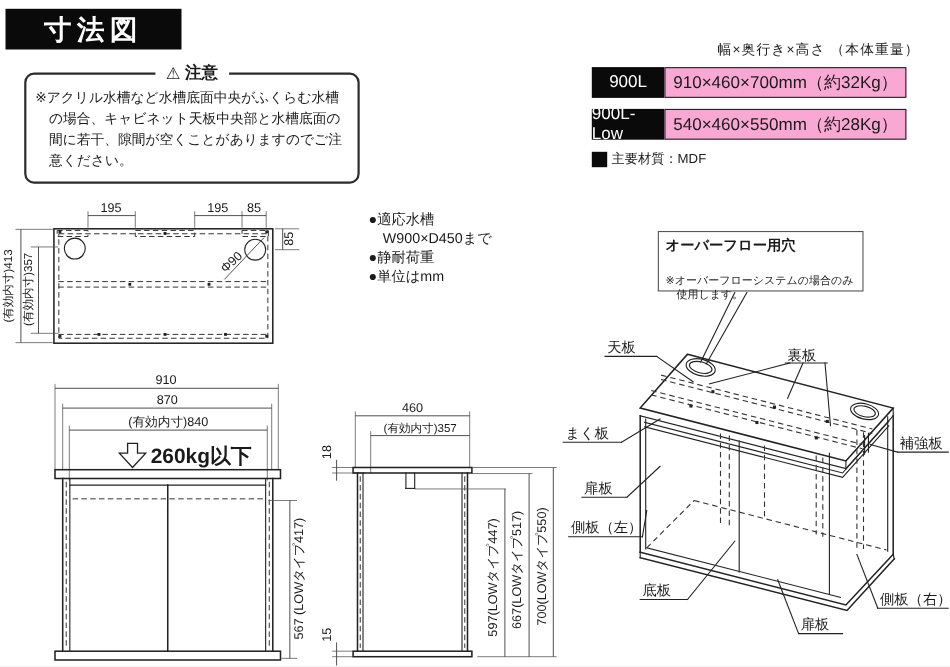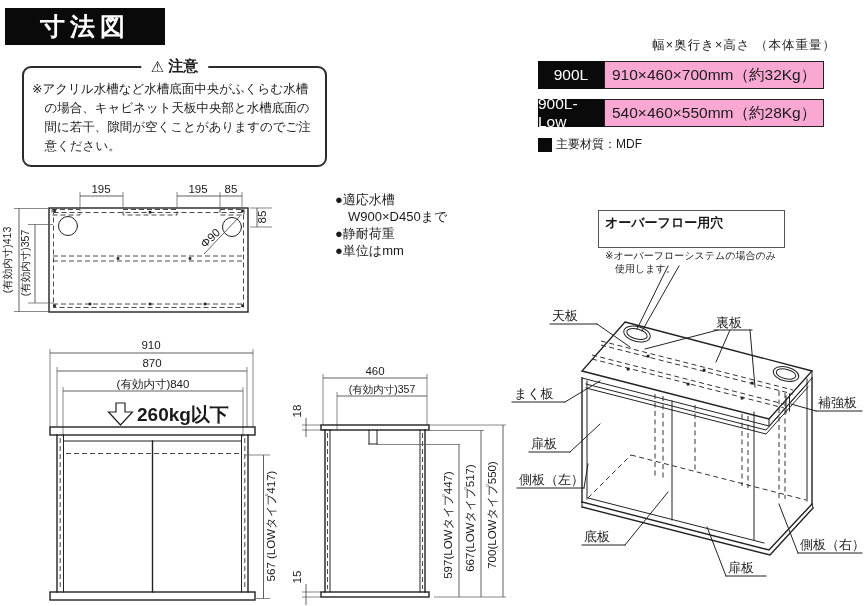--- a/index.html
+++ b/index.html
@@ -50,21 +50,21 @@
   }
   .value-cell{
     width:211px;border:1.5px solid #222;background:#f9a8d4;display:flex;
     align-items:center;padding-left:7px;font-size:15.5px;white-space:nowrap;
   }
   .material{display:flex;align-items:center;margin-top:9px;font-size:12px;}
   .material-square{width:14px;height:14px;background:#0a0a0a;margin-right:4px;}
   .bullets{position:absolute;left:299px;top:191px;font-size:13px;line-height:17px;white-space:nowrap;margin-left:36px;}
   .bullets .ind{padding-left:13px;}
   .callout{
-    position:absolute;left:598px;top:210px;width:187px;height:38px;
+    position:absolute;left:598px;top:210px;width:187px;height:55px;
     border:1.5px solid #555;background:#fff;padding:3px 6px;box-sizing:border-box;
   }
   .callout-title{font-size:13px;font-weight:bold;}
   .callout-body{font-size:10px;line-height:13px;white-space:pre-line;margin-top:17px;}
 </style>
 </head>
 <body>
 
 <div class="page">
 

